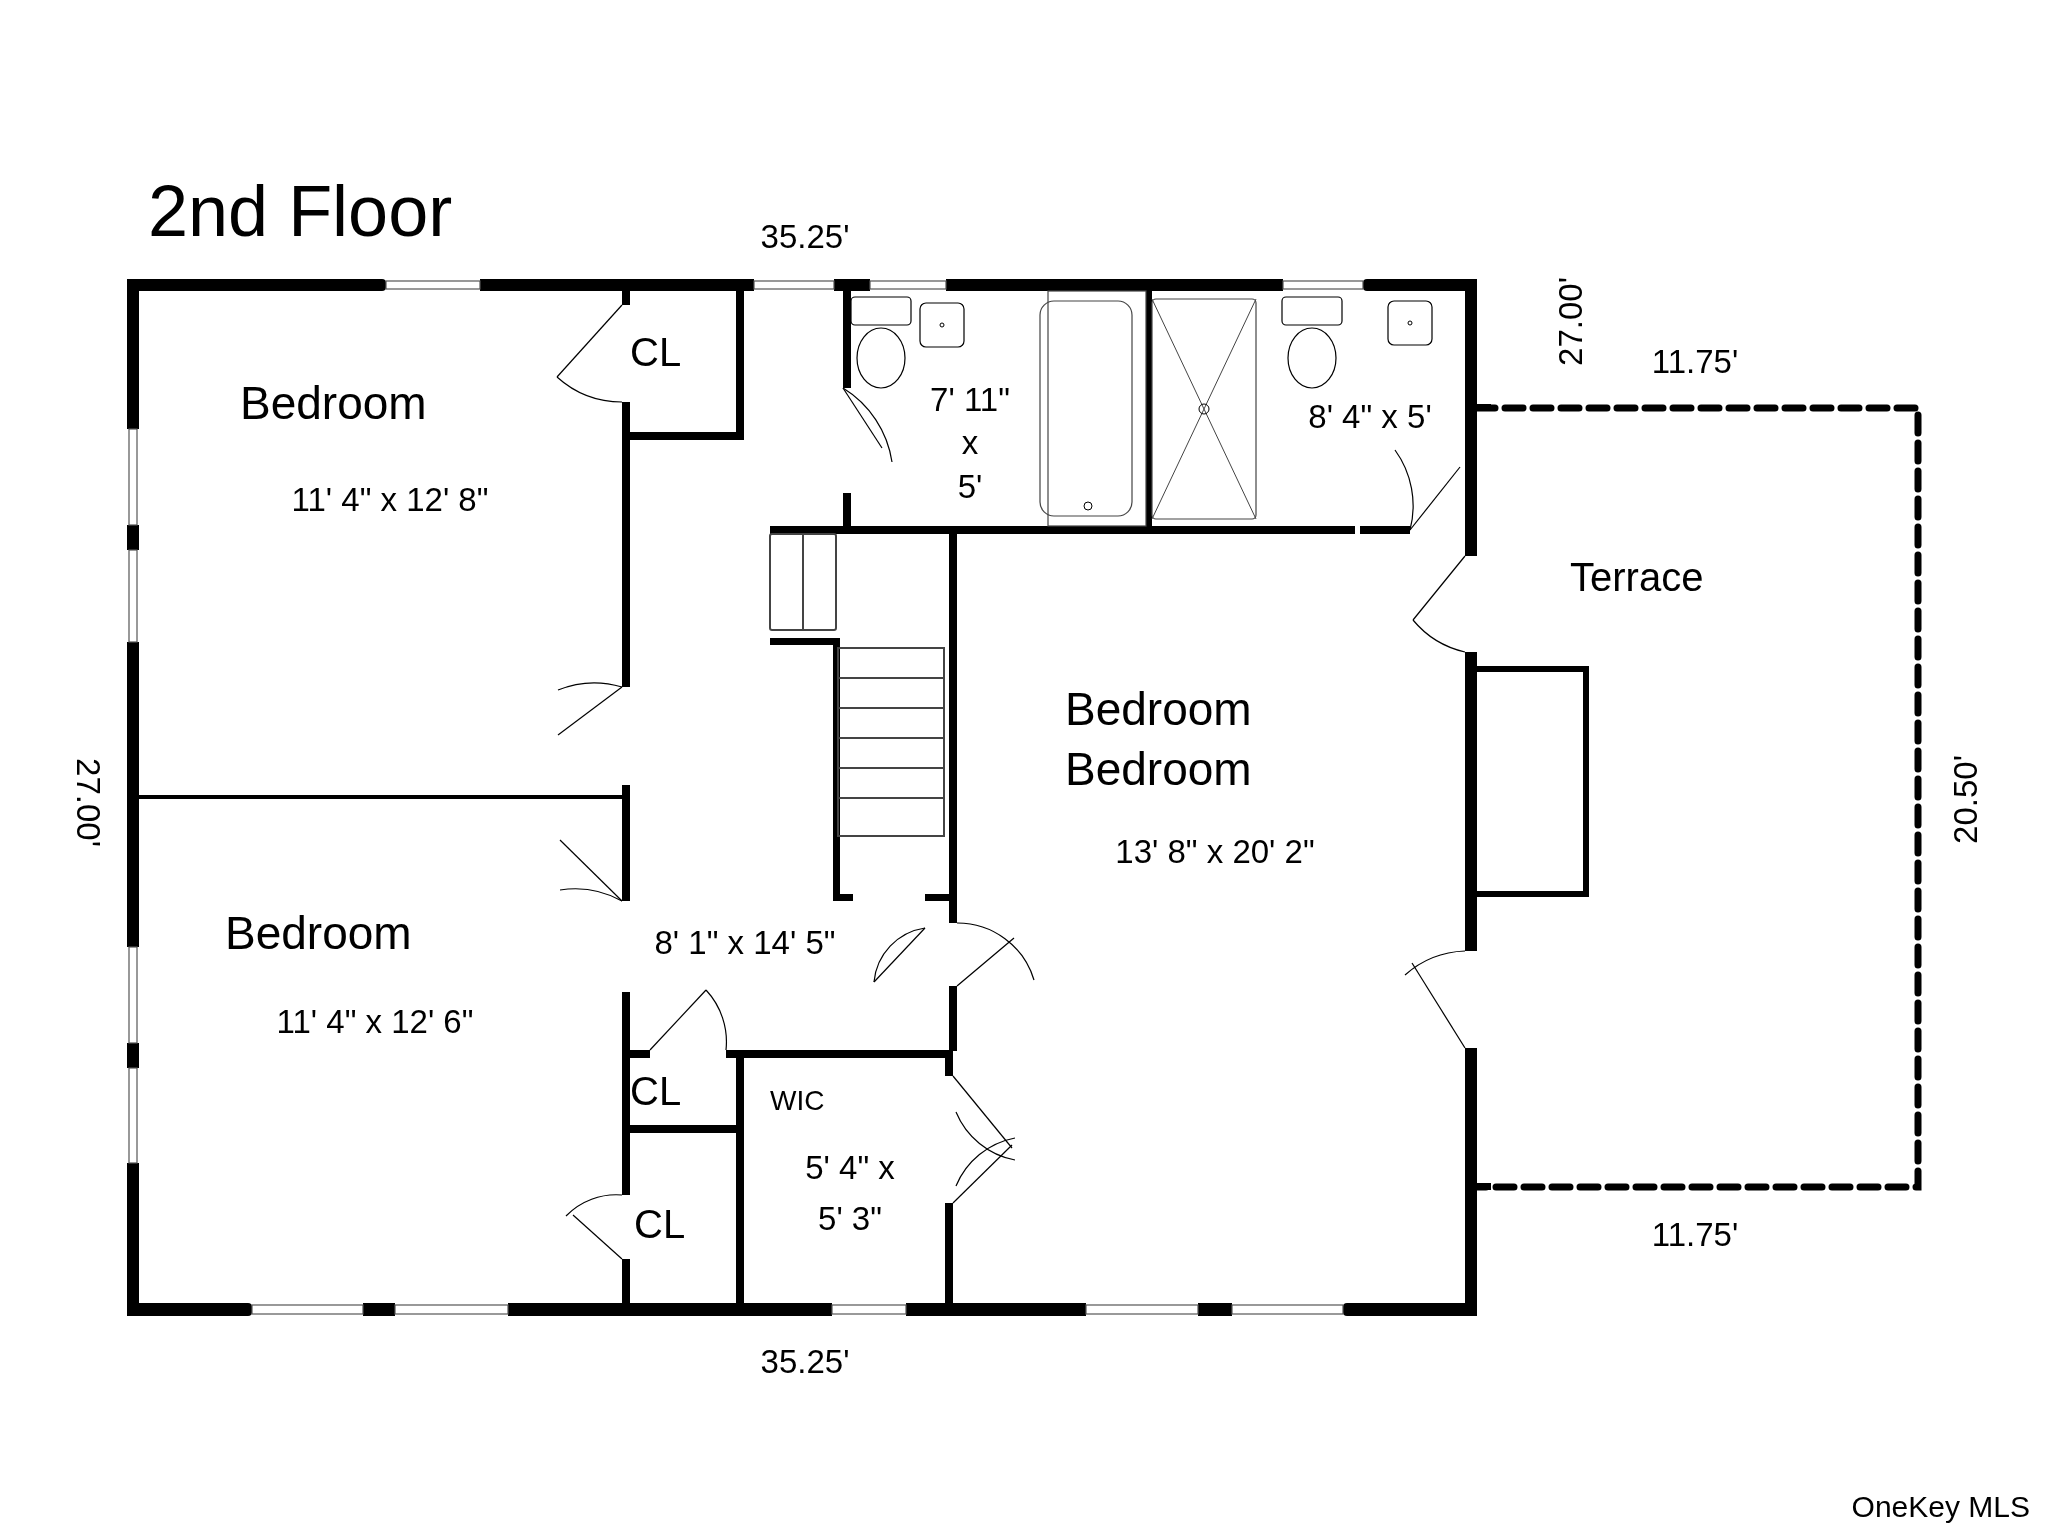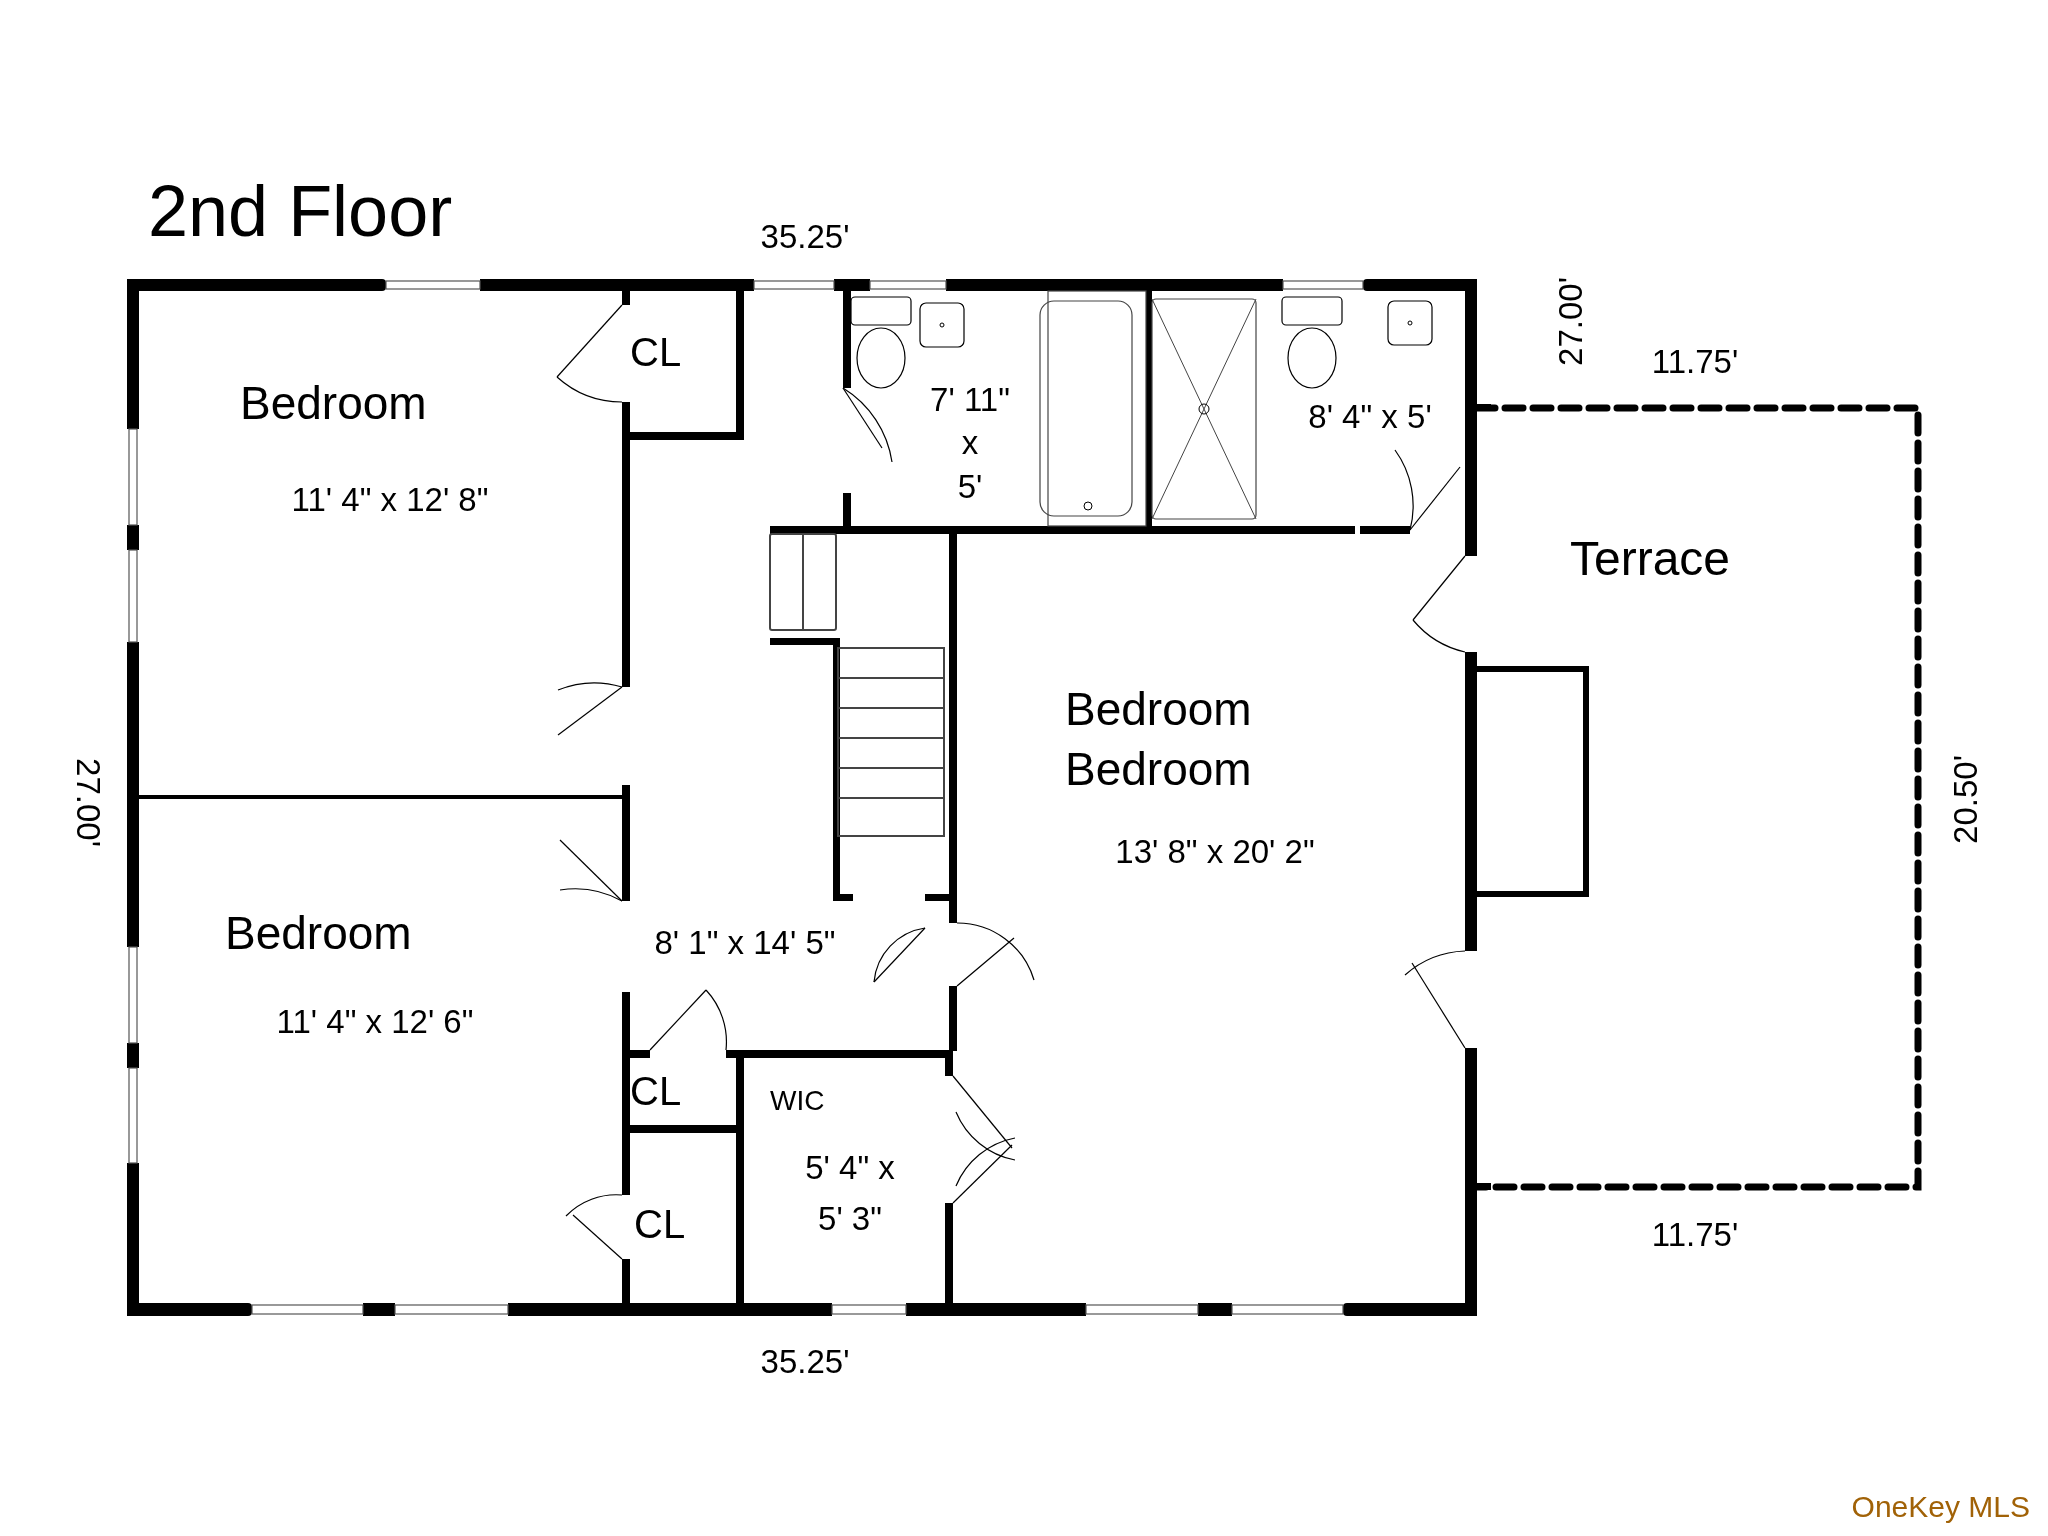--- a/index.html
+++ b/index.html
@@ -5,21 +5,21 @@
   html, body { margin: 0; padding: 0; background: #ffffff; }
   body { width: 2048px; height: 1536px; position: relative; overflow: hidden;
          font-family: "Liberation Sans", "DejaVu Sans", sans-serif; color: #000; }
   svg.plan { position: absolute; left: 0; top: 0; }
   .lbl { position: absolute; white-space: nowrap; color: #000;
          font-family: "Liberation Sans", "DejaVu Sans", sans-serif; line-height: 1; }
   .title { font-size: 72px; left: 148px; top: 167px; margin-top: 8px; }
   .room { font-size: 46px; text-align: left; }
   .dim  { font-size: 33px; text-align: center; }
   .vert { transform-origin: center center; }
-  .watermark { position: absolute; right: 18px; bottom: 14px; font-size: 30px; color: #a16207; text-align: right; }
+  .watermark { position: absolute; right: 18px; bottom: 14px; font-size: 30px; color: #000000; text-align: right; }
 </style>
 </head>
 <body>
 
 <svg class="plan" width="2048" height="1536" viewBox="0 0 2048 1536" xmlns="http://www.w3.org/2000/svg">
   <g fill="#000">
 
     <rect x="127" y="279" width="259" height="12" rx="4"></rect>
     <rect x="480" y="279" width="274" height="12"></rect>
     <rect x="834" y="279" width="36" height="12"></rect>
@@ -185,15 +185,15 @@
 <div class="lbl dim" style="left:1285px; top:400px; width:170px;">8' 4" x 5'</div>
 
 <div class="lbl room" style="left:1065px; top:686px; width:300px;">Bedroom</div>
 <div class="lbl room" style="left:1065px; top:746px; width:300px;">Bedroom</div>
 <div class="lbl dim" style="left:1065px; top:835px; width:300px;">13' 8" x 20' 2"</div>
 
 <div class="lbl room" style="left:770px; top:1087px; width:160px; font-size:28px;">WIC</div>
 <div class="lbl dim" style="left:770px; top:1151px; width:160px;">5' 4" x</div>
 <div class="lbl dim" style="left:770px; top:1202px; width:160px;">5' 3"</div>
 
-<div class="lbl room" style="left:1570px; top:535px; width:300px; font-size:48px;">Terrace</div>
+<div class="lbl room" style="left:1570px; top:557px; width:300px; font-size:40px;">Terrace</div>
 
 <div class="lbl watermark">OneKey MLS</div>
 
 </body></html>

